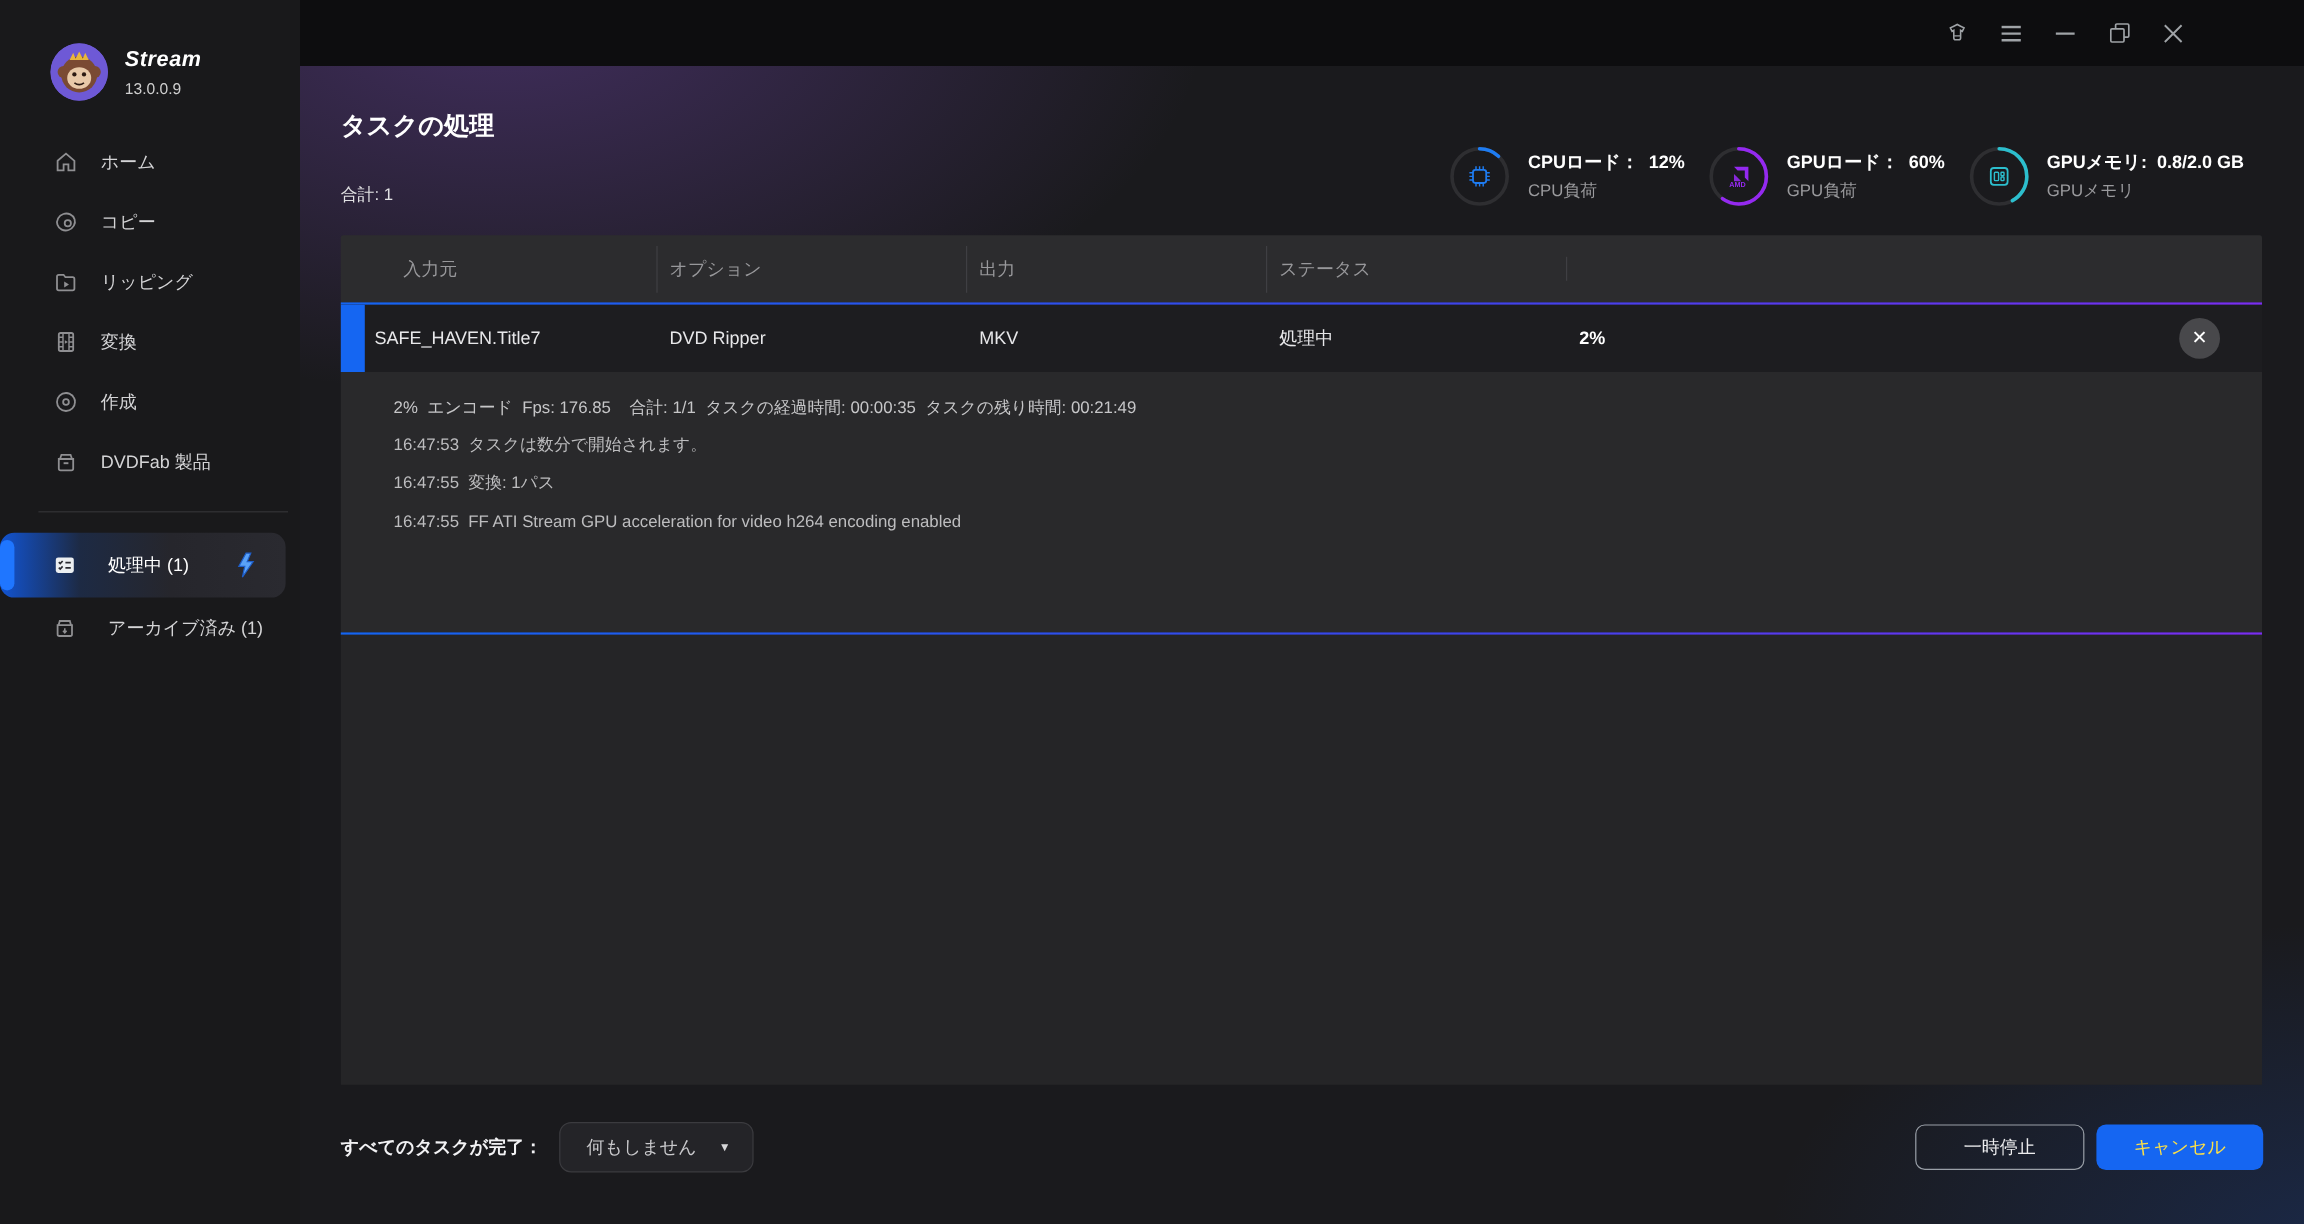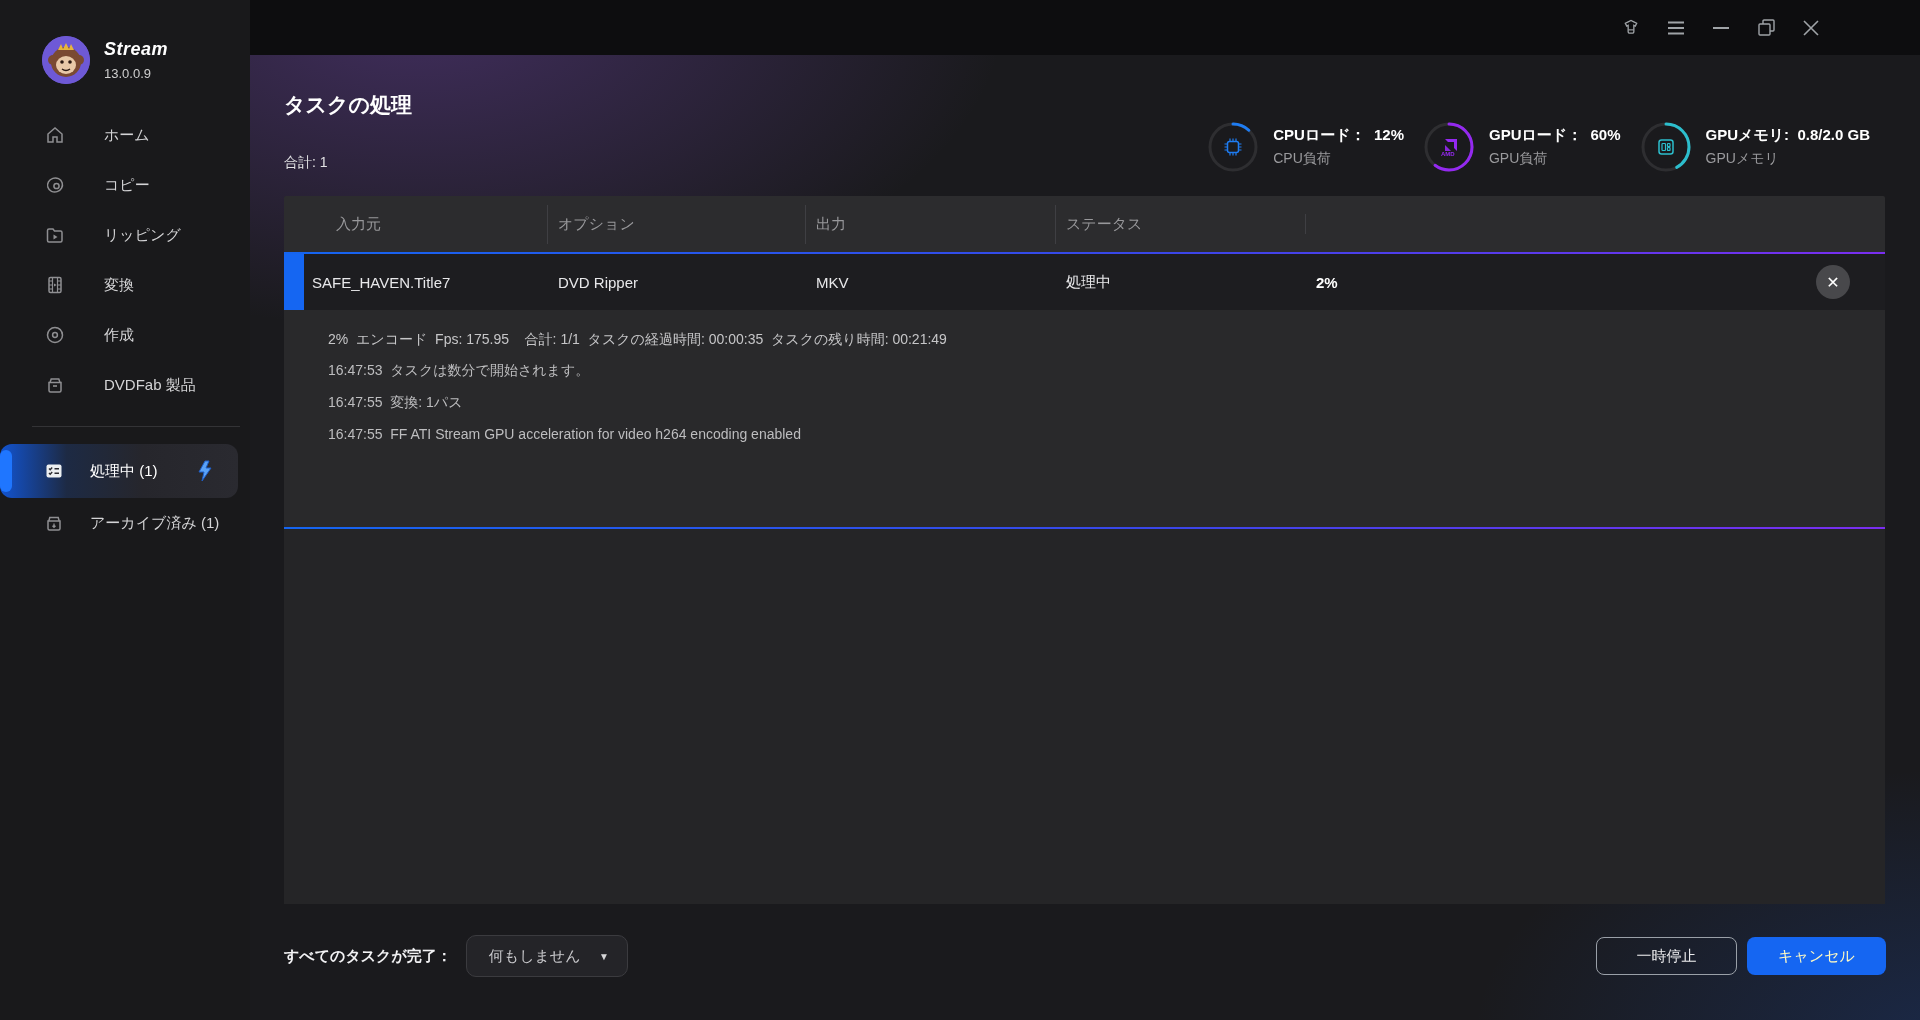--- a/index.html
+++ b/index.html
@@ -7,21 +7,21 @@
               font-family:"Liberation Sans","DejaVu Sans",sans-serif; }
   .app { position:relative; width:1920px; height:1020px; }
 
   
   .sidebar { position:absolute; left:0; top:0; width:250px; height:1020px; background:#19191b; z-index:5; }
   .logo-row { display:flex; align-items:center; gap:14px; padding:36px 0 0 42px; }
   .avatar { width:48px; height:48px; border-radius:50%; background:#6f5bd8; position:relative; overflow:hidden; flex:0 0 48px; }
   .logo-texts .brand { color:#fff; font-size:18px; font-weight:bold; font-style:italic; letter-spacing:.5px; }
   .logo-texts .ver { color:#cfcfcf; font-size:13px; margin-top:6px; }
   .nav { position:absolute; left:0; top:110px; width:250px; }
-  .nav-item { display:flex; align-items:center; gap:38px; height:50px; padding-left:44px; cursor:pointer; }
+  .nav-item { display:flex; align-items:center; gap:18px; height:50px; padding-left:44px; cursor:pointer; }
   .nav-item .ico { width:22px; height:22px; display:flex; align-items:center; justify-content:center; }
   .nav-item .lbl { color:#d4d4d6; font-size:15px; }
   .side-divider { position:absolute; left:32px; right:10px; top:426px; height:1px; background:#333336; }
   .tasknav { position:absolute; left:0; top:444px; width:250px; }
   .task-item { position:relative; display:flex; align-items:center; gap:26px; height:50px; padding-left:44px; cursor:pointer; }
   .task-item .lbl { color:#d4d4d6; font-size:15px; }
   .task-item.selected { height:54px; margin:0 12px 0 0; border-radius:12px;
      background:linear-gradient(90deg,#1254d2 0%, #1d2a44 28%, #26262c 60%, #2a2a30 100%); }
   .task-item.selected .lbl { color:#ffffff; }
   .sel-bar { position:absolute; left:0; top:6px; width:12px; height:42px; background:#1f76ff; border-radius:6px; }
@@ -75,21 +75,21 @@
   .footer { position:absolute; left:34px; right:34px; top:880px; height:42px; display:flex; align-items:center; }
   .footer-label { color:#f2f2f4; font-size:15px; font-weight:bold; }
   .dropdown { margin-left:14px; width:162px; height:42px; background:#242428; border:1px solid #3b3b3f;
               border-radius:10px; display:flex; align-items:center; justify-content:space-between;
               padding:0 18px 0 22px; cursor:pointer; }
   .dropdown .dd-val { color:#c9c9cc; font-size:15px;text-align:right; }
   .dropdown .caret { color:#d6d6d8; font-size:10px; }
   .footer-btns { margin-left:auto; display:flex; gap:10px; }
   .btn { height:38px; border-radius:8px; font-size:15px; display:flex; align-items:center; justify-content:center; cursor:pointer; }
   .btn-pause { width:141px; border:1px solid #9aa0a8; color:#ececee; background:transparent; }
-  .btn-cancel { width:139px; background:#1566f2; color:#fef9c3; }
+  .btn-cancel { width:139px; background:#1566f2; color:#fde047; }
 
   svg { display:block; }
 </style>
 </head>
 <body>
 
 <div class="app">
 
   <div class="sidebar">
     <div class="logo-row">
@@ -311,21 +311,21 @@
       <div class="trow">
         <span class="row-bar"></span>
         <div class="td">SAFE_HAVEN.Title7</div>
         <div class="td">DVD Ripper</div>
         <div class="td">MKV</div>
         <div class="td">処理中</div>
         <div class="td pct">2%</div>
         <span class="row-close">✕</span>
       </div>
       <div class="logbox">
-        <div class="status-line">2%  エンコード  Fps: 175.95    合計: 1/1  タスクの経過時間: 00:00:35  タスクの残り時間: 00:21:49</div>
+        <div class="status-line">2%  エンコード  Fps: 176.85    合計: 1/1  タスクの経過時間: 00:00:35  タスクの残り時間: 00:21:49</div>
         <div class="log-line"><span>16:47:53</span>&nbsp;&nbsp;<span>タスクは数分で開始されます。</span></div>
         <div class="log-line"><span>16:47:55</span>&nbsp;&nbsp;<span>変換: 1パス</span></div>
         <div class="log-line"><span>16:47:55</span>&nbsp;&nbsp;<span>FF ATI Stream GPU acceleration for video h264 encoding enabled</span></div>
       </div>
       <div class="grad-line"></div>
       <div class="panel-empty"></div>
     </div>
 
     <div class="footer">
       <span class="footer-label">すべてのタスクが完了：</span>

